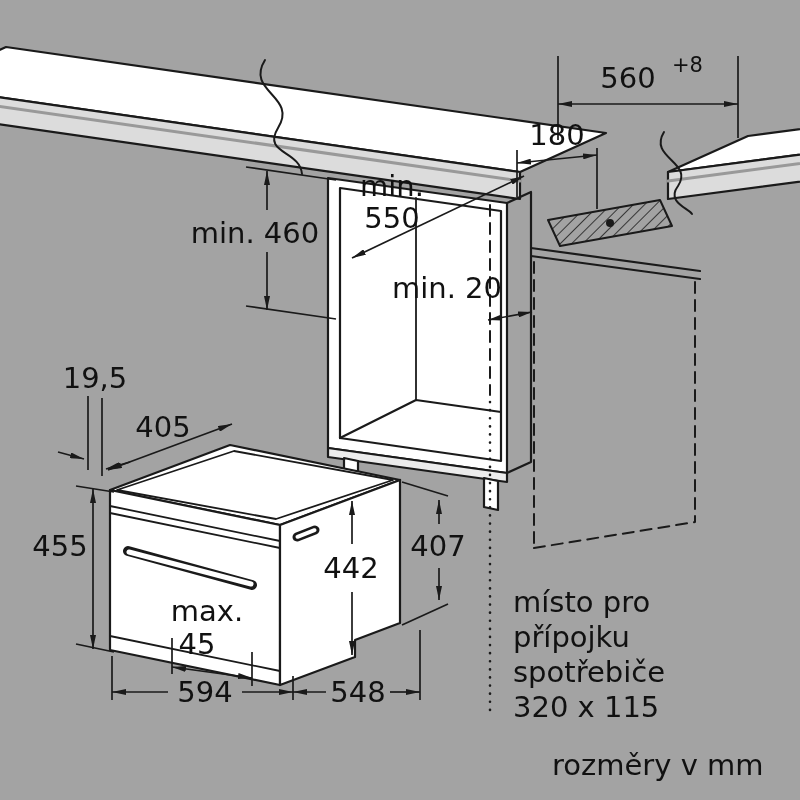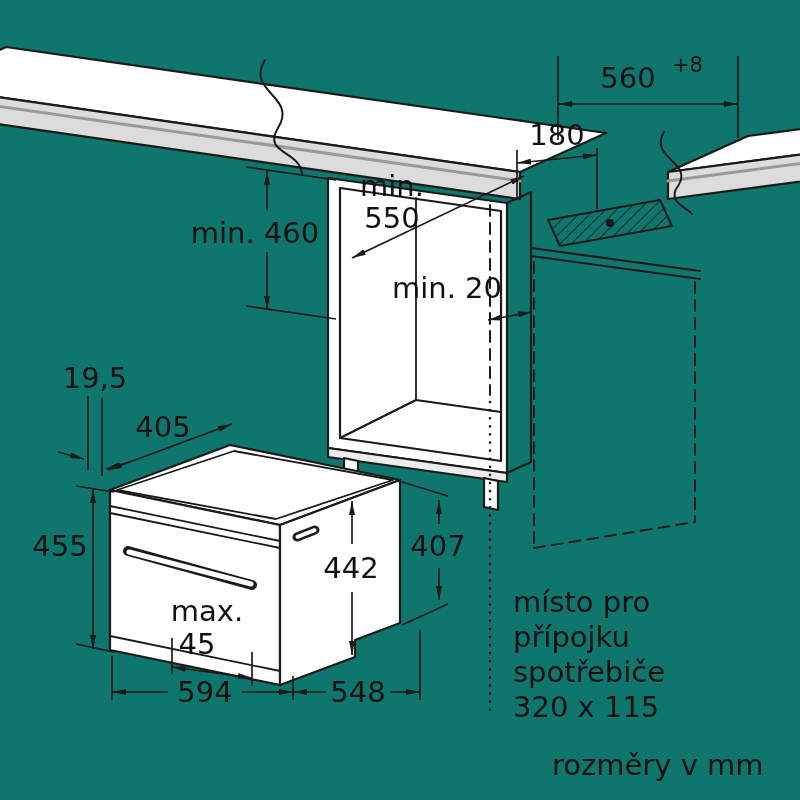--- a/index.html
+++ b/index.html
@@ -1,16 +1,16 @@
 <!DOCTYPE html>
 <html><head>
 <meta charset="utf-8">
 <style>
   html,body{margin:0;padding:0;background:#fff;}
-  #stage{position:relative;width:800px;height:800px;background:#0f766e;overflow:hidden;}
+  #stage{position:relative;width:800px;height:800px;background:#a3a3a3;overflow:hidden;}
   svg{display:block;}
   svg text{font-family:"DejaVu Sans","Liberation Sans",sans-serif;font-size:29px;fill:#111;}
   svg text.sup{font-size:21px;}
   .mid{text-anchor:middle;}
   .start{text-anchor:start;}
 </style>
 </head>
 <body>
 
 <div id="stage">

